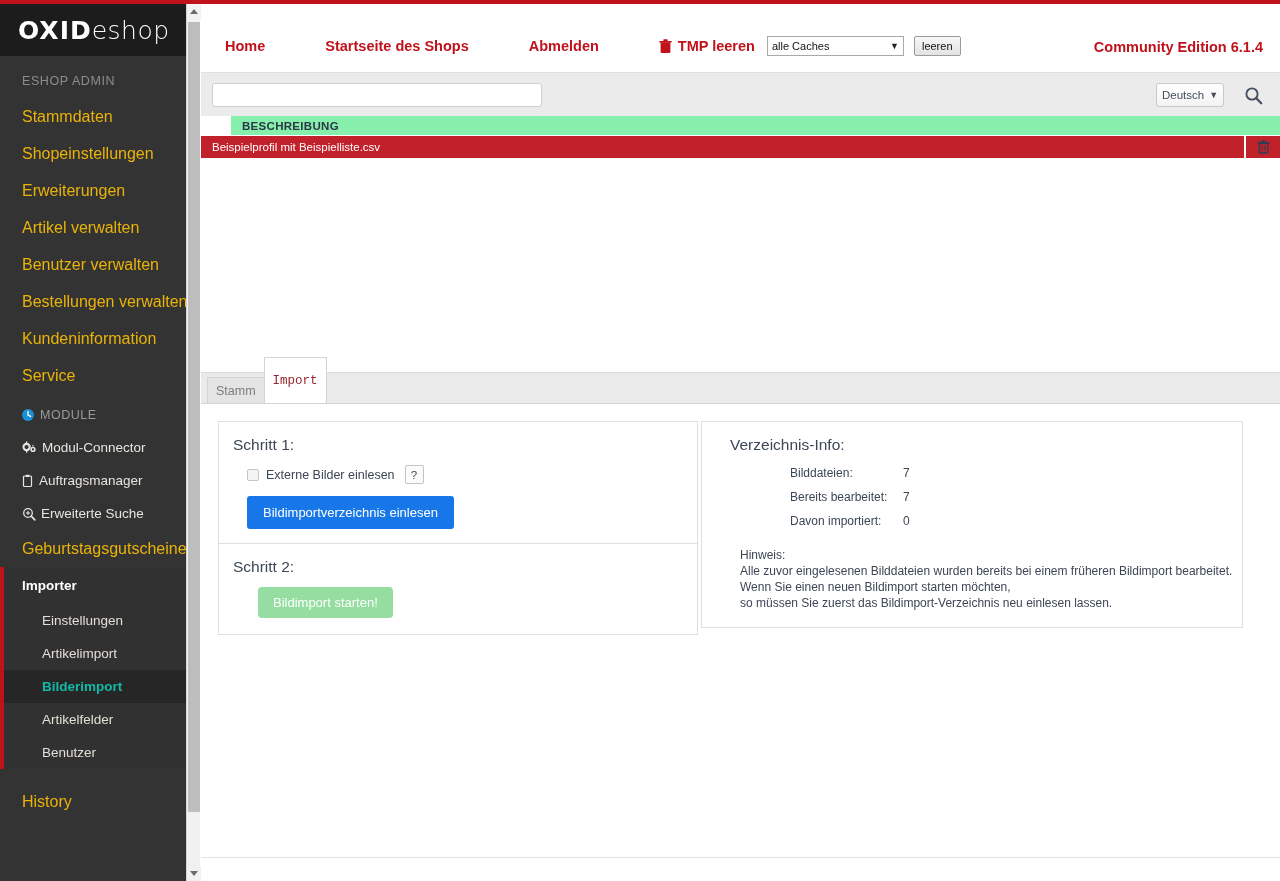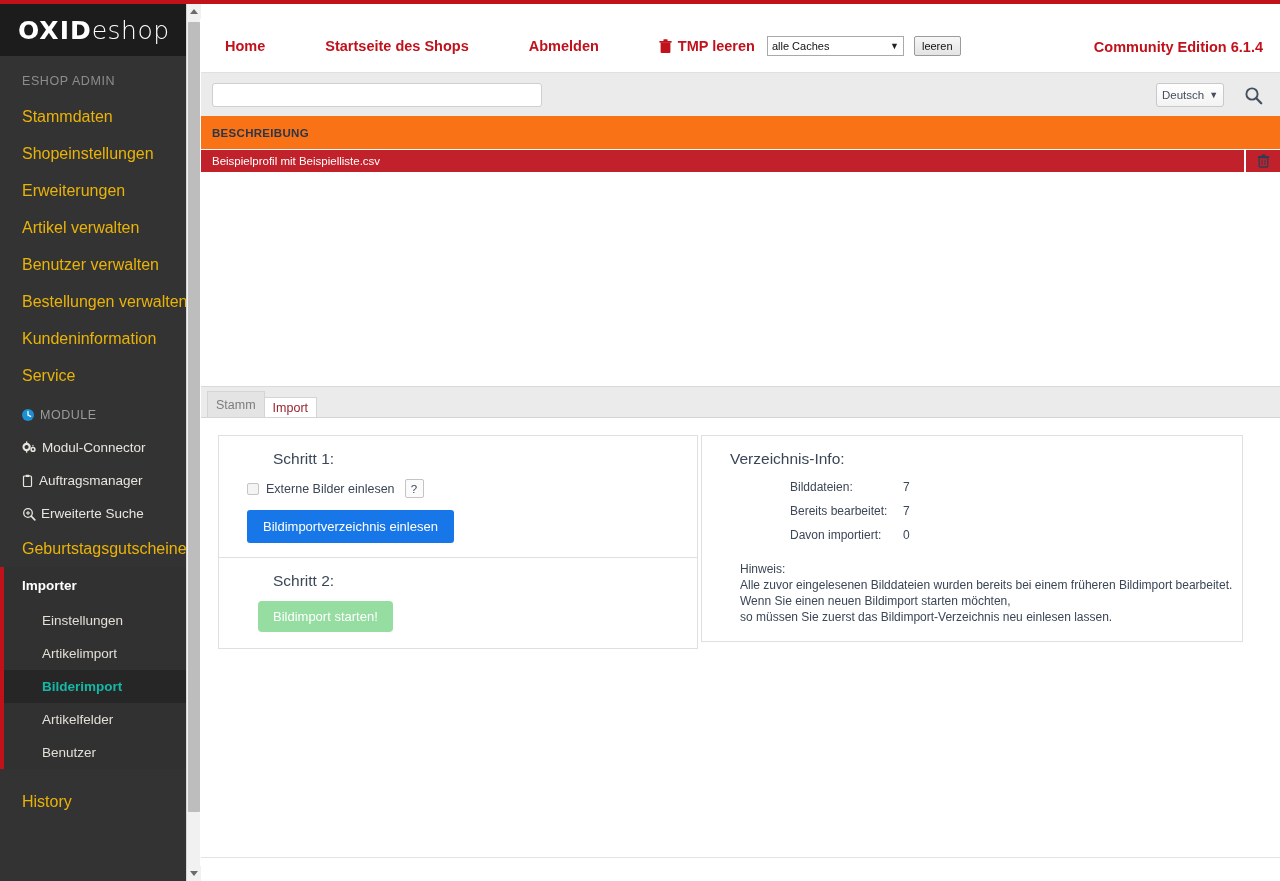--- a/index.html
+++ b/index.html
@@ -153,26 +153,27 @@
   }
   .lang-select .ls-arrow { font-size: 9px; }
   .search-btn {
     position: absolute; right: 14px; top: 9px;
     width: 26px; height: 26px;
     display: flex; align-items: center; justify-content: center; cursor: pointer;
   }
 
   
   .tbl-head {
-    height: 34px; background: #f97316;
+    height: 20px; background: #86efac;
     display: flex; align-items: center;
     padding-left: 11px;
     font-size: 11.5px; font-weight: 700; color: #2b3648;
     letter-spacing: .3px;
     border-bottom: 1px solid #ffffff;
+    margin-left: 30px;
   }
   .tbl-row {
     position: relative;
     height: 22px; background: #c1212b;
     display: flex; align-items: center;
     padding-left: 11px;
     color: #ffffff; font-size: 11.5px; cursor: pointer;
   }
   .row-del {
     position: absolute; right: 0; top: 0;
@@ -192,40 +193,41 @@
   .tab {
     height: 27px; padding: 0 8px;
     display: flex; align-items: center;
     font-size: 12.5px; color: #7d7d7d;
     border: 1px solid #d4d4d4; border-bottom: none;
     background: #e4e4e4; cursor: pointer;
     margin-right: -1px;
   }
   .tab.active {
     background: #ffffff; color: #9b2230;
-    height: 21px;
+    height: 47px;
     border-color: #d4d4d4;
+    font-family: Liberation Mono, monospace;
   }
   .tab-underline {
     position: absolute; left: 0; bottom: 0; width: 100%; height: 1px;
     background: #d4d4d4;
   }
 
   
   .content { padding: 17px 0 0 17px; background: #ffffff; }
   .panels { display: flex; gap: 0; }
   .panel-left { width: 480px; }
   .panel-right { width: 542px; margin-left: 3px; }
   .box {
     border: 1px solid #dfdfdf; background: #ffffff;
     padding: 14px 18px 14px 14px;
   }
   .box + .box { border-top: none; }
   .box-title {
-    font-size: 15.5px; color: #3b4656; margin-bottom: 11px; margin-left: 40px;
+    font-size: 15.5px; color: #3b4656; margin-bottom: 11px;
   }
   .chk-row { display: flex; align-items: center; gap: 7px; margin-bottom: 12px; padding-left: 14px; }
   .chk {
     width: 12px; height: 12px; border: 1px solid #c5c5c5;
     background: #f4f4f4; border-radius: 2px; cursor: pointer;
   }
   .chk-label { font-size: 12.5px; color: #3b4656; }
   .help-btn {
     width: 19px; height: 19px; border: 1px solid #c4c4c4; border-radius: 2px;
     background: #fbfbfb; color: #3b4656; font-size: 11.5px;

